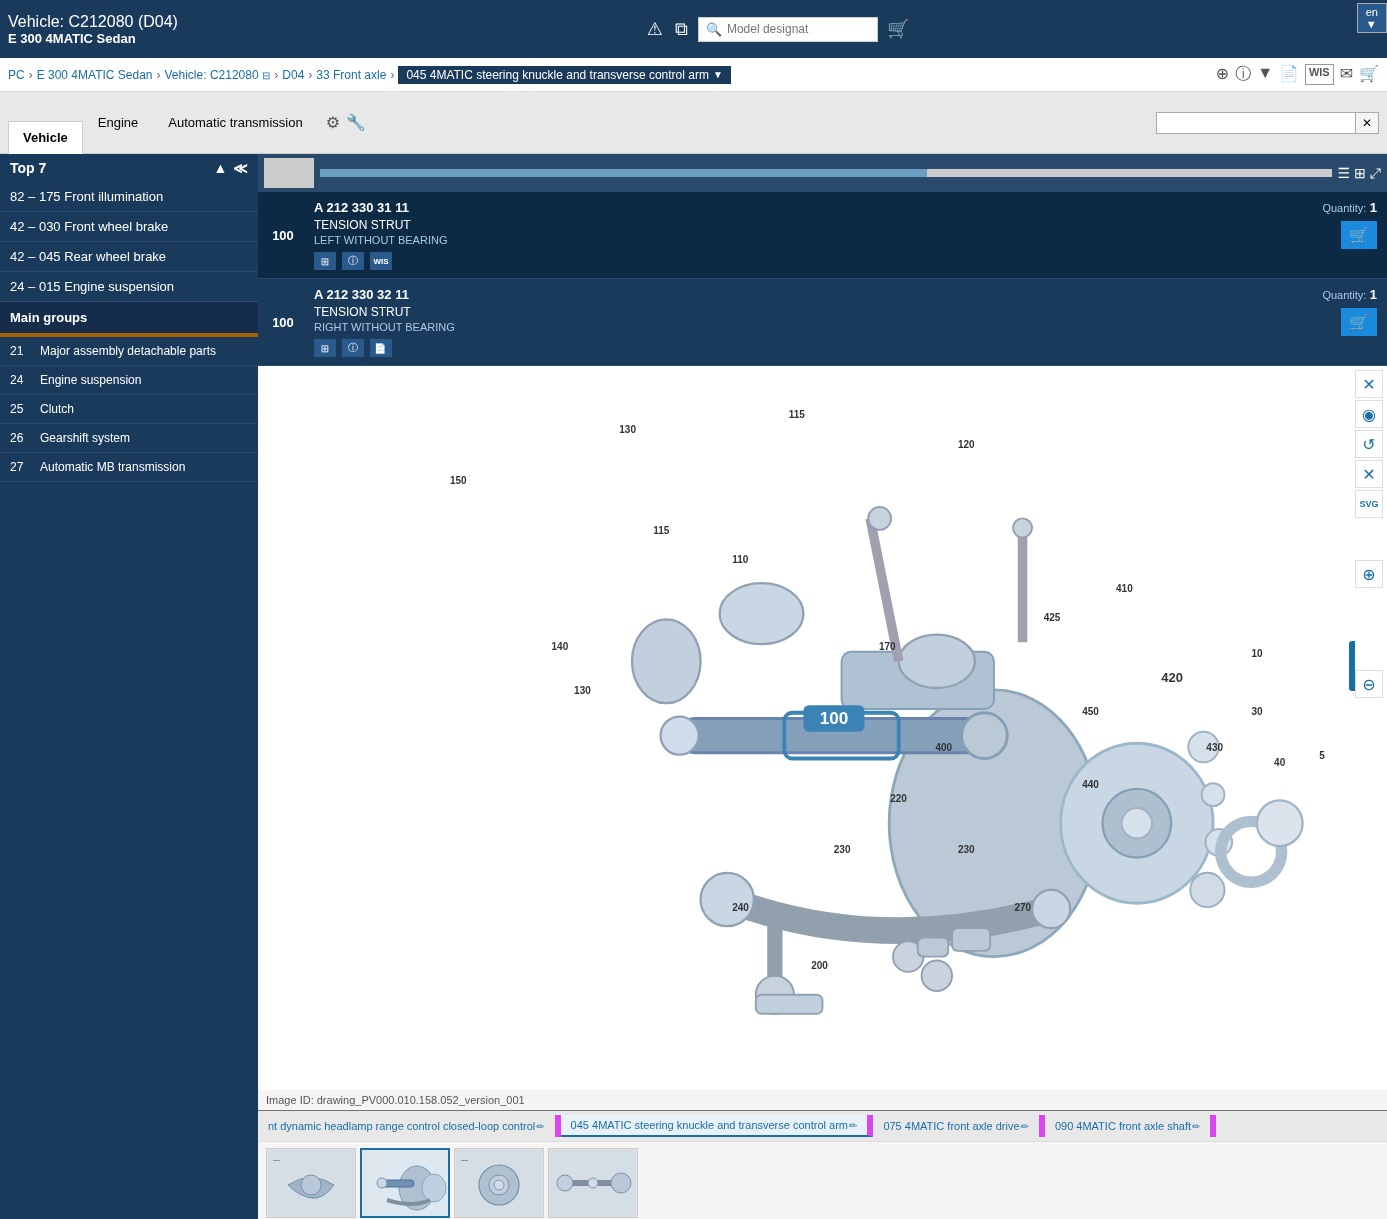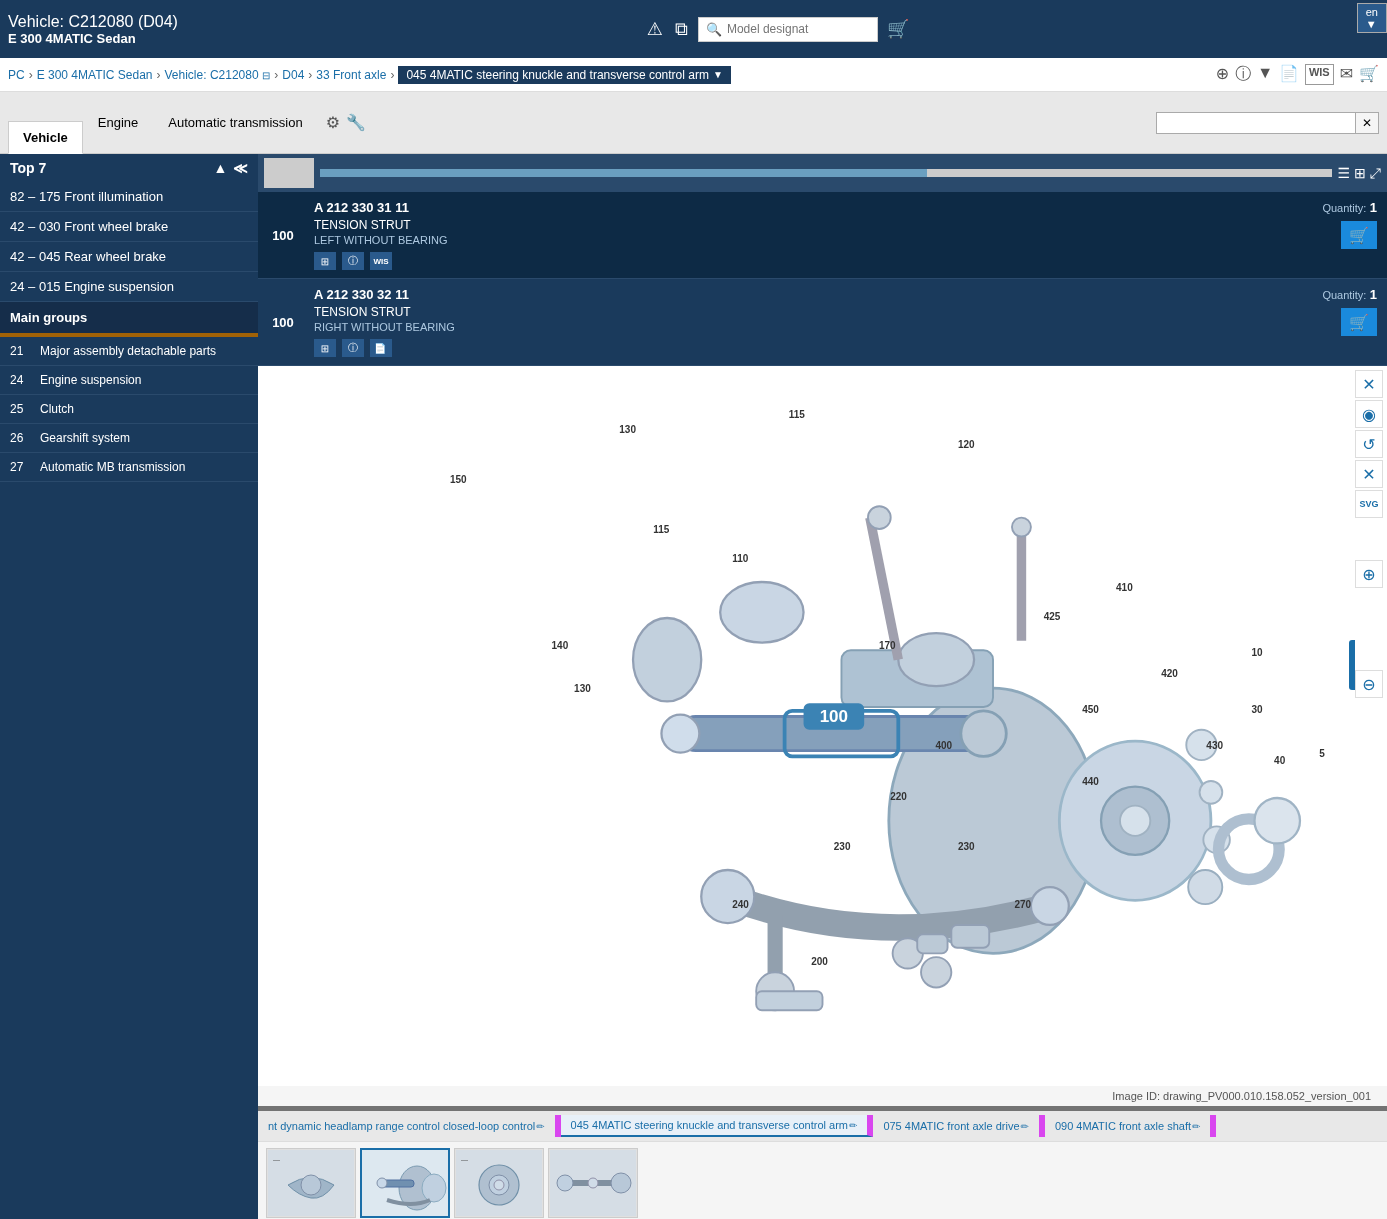--- a/index.html
+++ b/index.html
@@ -237,25 +237,25 @@
       width: 28px; height: 28px;
       display: flex; align-items: center; justify-content: center;
       cursor: pointer;
       font-size: 16px;
       color: #1a6ea8;
       background: white;
       border: 1px solid #ddd;
     }
     .image-id-bar {
       background: #f5f5f5;
-      border-bottom: 5px solid #737373;
-      padding: 4px 16px;
+      border-bottom: 1px solid #737373;
+      padding: 4px 8px;
       font-size: 11px;
       color: #555;
-      text-align: right;
+      text-align: left;
     }
     .thumbnail-tabs {
       display: flex;
       overflow-x: auto;
       padding: 4px 0;
       gap: 0;
       font-size: 11px;
       border-bottom: 1px solid #ddd;
     }
     .thumb-tab {
@@ -575,21 +575,21 @@
           <span style="position:absolute; left:47%; top:6%; font-size:10px; font-weight:bold; color:#333;">115</span>
           <span style="position:absolute; left:62%; top:4%; font-size:10px; font-weight:bold; color:#333;margin-top:44px;">120</span>
           <span style="position:absolute; left:17%; top:15%; font-size:10px; font-weight:bold; color:#333;">150</span>
           <span style="position:absolute; left:35%; top:22%; font-size:10px; font-weight:bold; color:#333;">115</span>
           <span style="position:absolute; left:42%; top:26%; font-size:10px; font-weight:bold; color:#333;">110</span>
           <span style="position:absolute; left:26%; top:38%; font-size:10px; font-weight:bold; color:#333;">140</span>
           <span style="position:absolute; left:28%; top:44%; font-size:10px; font-weight:bold; color:#333;">130</span>
           <span style="position:absolute; left:55%; top:38%; font-size:10px; font-weight:bold; color:#333;">170</span>
           <span style="position:absolute; left:68%; top:34%; font-size:10px; font-weight:bold; color:#333;margin-left:18px;">425</span>
           <span style="position:absolute; left:76%; top:30%; font-size:10px; font-weight:bold; color:#333;">410</span>
-          <span style="position:absolute; left:80%; top:42%; font-size:10px; font-weight:bold; color:#333;">420</span>
+          <span style="position:absolute; left:80%; top:42%; font-size:13px; font-weight:bold; color:#333;">420</span>
           <span style="position:absolute; left:73%; top:47%; font-size:10px; font-weight:bold; color:#333;">450</span>
           <span style="position:absolute; left:84%; top:52%; font-size:10px; font-weight:bold; color:#333;">430</span>
           <span style="position:absolute; left:73%; top:57%; font-size:10px; font-weight:bold; color:#333;">440</span>
           <span style="position:absolute; left:60%; top:52%; font-size:10px; font-weight:bold; color:#333;">400</span>
           <span style="position:absolute; left:88%; top:39%; font-size:10px; font-weight:bold; color:#333;">10</span>
           <span style="position:absolute; left:88%; top:47%; font-size:10px; font-weight:bold; color:#333;">30</span>
           <span style="position:absolute; left:90%; top:54%; font-size:10px; font-weight:bold; color:#333;">40</span>
           <span style="position:absolute; left:94%; top:53%; font-size:10px; font-weight:bold; color:#333;">5</span>
           <span style="position:absolute; left:56%; top:59%; font-size:10px; font-weight:bold; color:#333;">220</span>
           <span style="position:absolute; left:62%; top:66%; font-size:10px; font-weight:bold; color:#333;">230</span>

